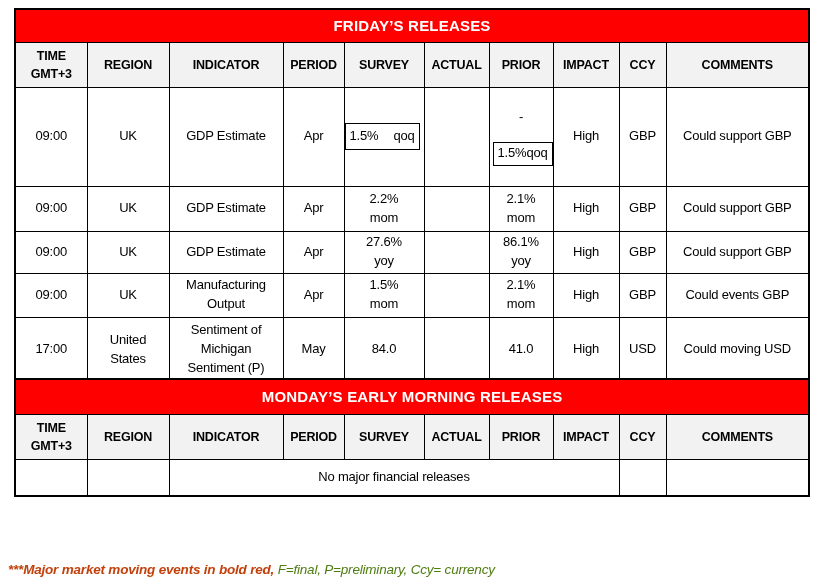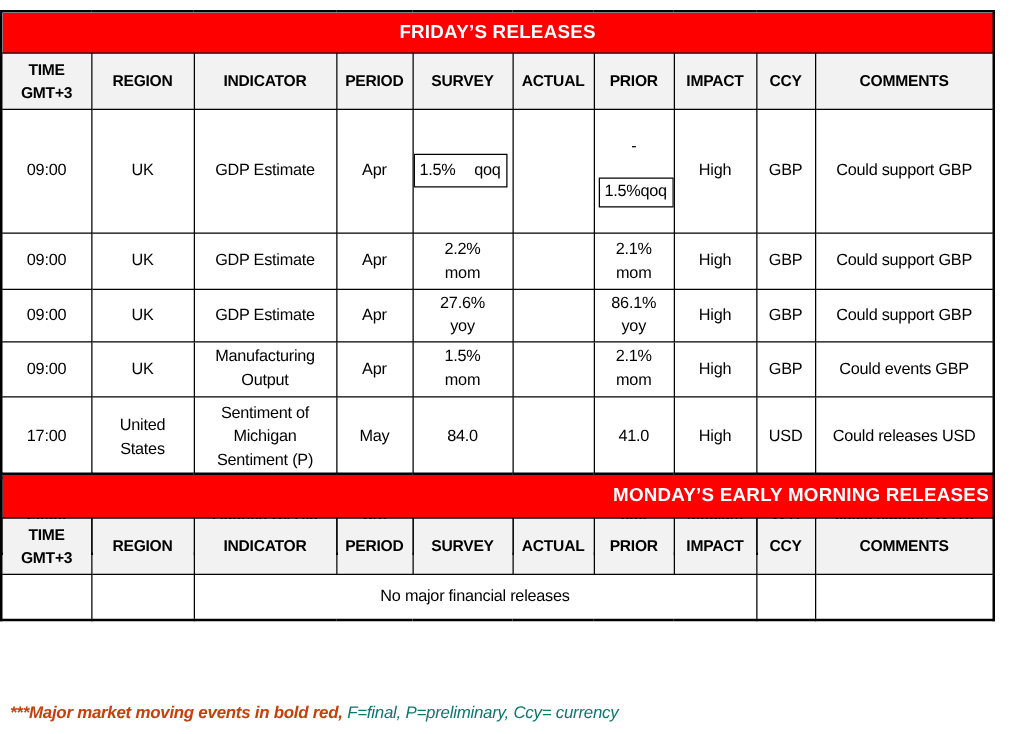--- a/index.html
+++ b/index.html
@@ -1,55 +1,55 @@
 <!DOCTYPE html>
 <html><head>
 <meta charset="utf-8">
 <style>
   html,body { margin:0; padding:0; background:#ffffff; }
   .page {
     position:relative; width:815px; height:587px; background:#ffffff;
     font-family:"Liberation Sans", sans-serif; color:#000;
   }
   table.rel {
-    position:absolute; left:0; border-collapse:collapse; table-layout:fixed;
+    position:absolute; left:14px; border-collapse:collapse; table-layout:fixed;
     width:794px; border:2px solid #000;
   }
   table.friday { top:8px; }
   table.monday { top:378px; }
   .rel td, .rel th { border:1px solid #000; text-align:center; vertical-align:middle;
     font-size:13px; line-height:1.45; padding:1px 3px; overflow:hidden;
     white-space:pre-line; letter-spacing:-0.2px; }
   tr.title-row td {
     background:#FF0000; color:#ffffff; font-weight:bold; font-size:15px;
     height:30px; letter-spacing:0.2px; white-space:normal;
   }
   tr.head-row th {
     background:#F2F2F2; font-weight:bold; font-size:12.5px; height:42px;
   }
-  table.monday tr.title-row td { height:32px;text-align:right; }
+  table.monday tr.title-row td { height:32px; }
   table.monday tr.head-row th { height:42px; }
   tr.fr-r0 td { height:40px; } tr.fr-r1 td { height:42px; }
   tr.fr-r2 td { height:39px; } tr.fr-r3 td { height:41px; }
   tr.fr-r4 td { height:62px; } tr.fr-r5 td { height:57px; }
   tr.mo-r0 td { height:33px; }
   td.boxed-cell { padding:0; }
   .vbox {
     border:1px solid #000; display:flex; justify-content:space-between;
     align-items:center; padding:1px 4px; font-size:13px; box-sizing:border-box;
   }
   .svbox { margin:5px 4px 5px 0; height:27px; }
   .dash-line { line-height:13px; padding-top:3px; }
   .pvbox { margin:0 0 1px 3px; height:24px; }
   .footnote {
     position:absolute; left:8px; top:562px; font-size:13.5px; font-style:italic;
     white-space:nowrap; letter-spacing:-0.2px;
   }
   .fn-red { color:#c2410c; font-weight:bold; }
-  .fn-black { color:#0f766e; }
+  .fn-black { color:#4d7c0f; }
 </style>
 </head>
 <body>
 
 <div class="page">
 
   <table class="rel friday">
     <colgroup>
       <col style="width:72px">
         <col style="width:82px">
@@ -152,21 +152,21 @@
       <tr class="fr-r4">
         <td>17:00</td>
         <td>United States</td>
         <td>Sentiment of Michigan Sentiment (P)</td>
         <td>May</td>
         <td>84.0</td>
         <td></td>
         <td>41.0</td>
         <td>High</td>
         <td>USD</td>
-        <td>Could releases USD</td>
+        <td>Could moving USD</td>
       </tr>
 
       <tr class="fr-r5">
         <td>20:00</td>
         <td>United States</td>
         <td>U.S. Baker Hughes Oil Rig Count</td>
         <td>w/e</td>
         <td></td>
         <td></td>
         <td>359</td>

